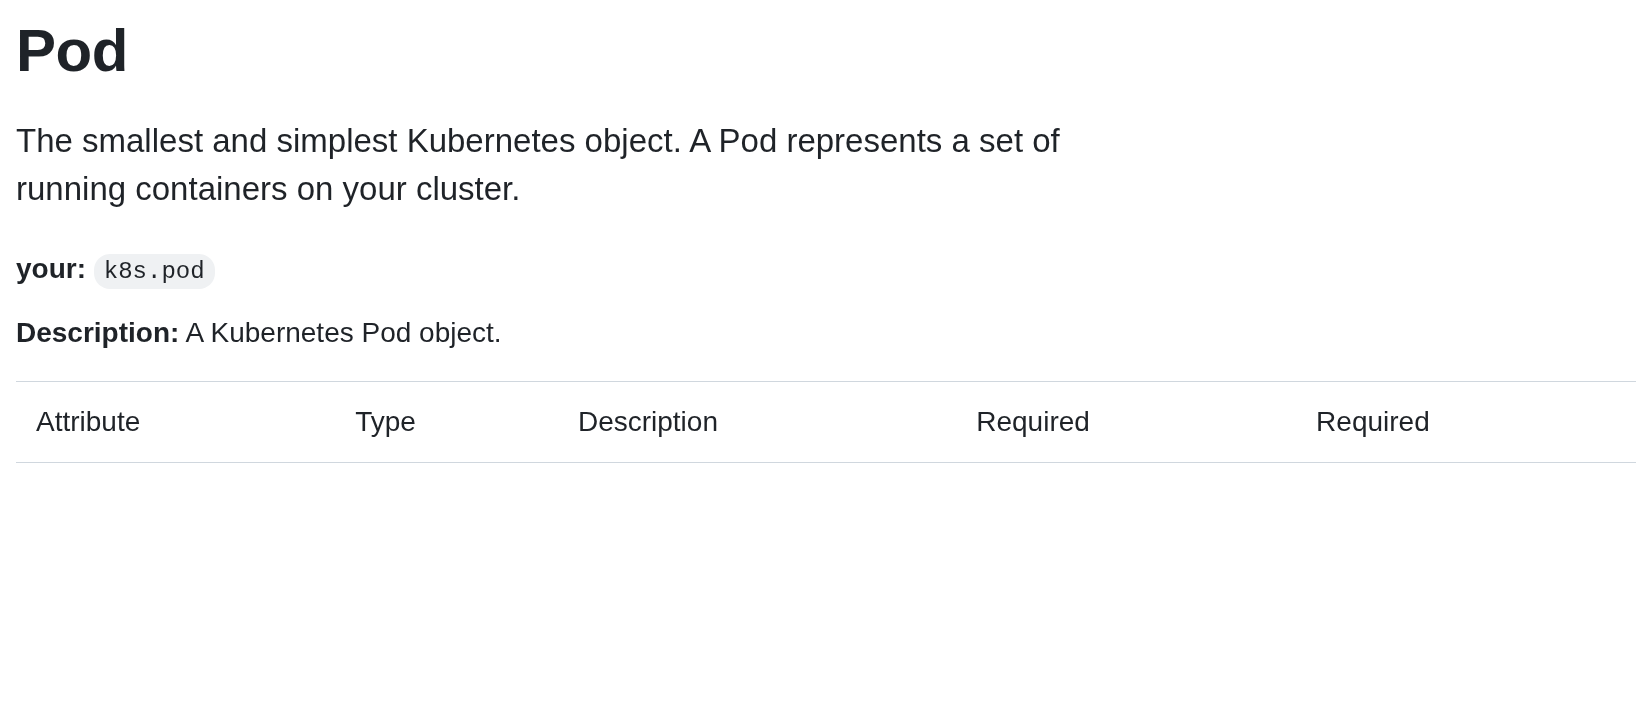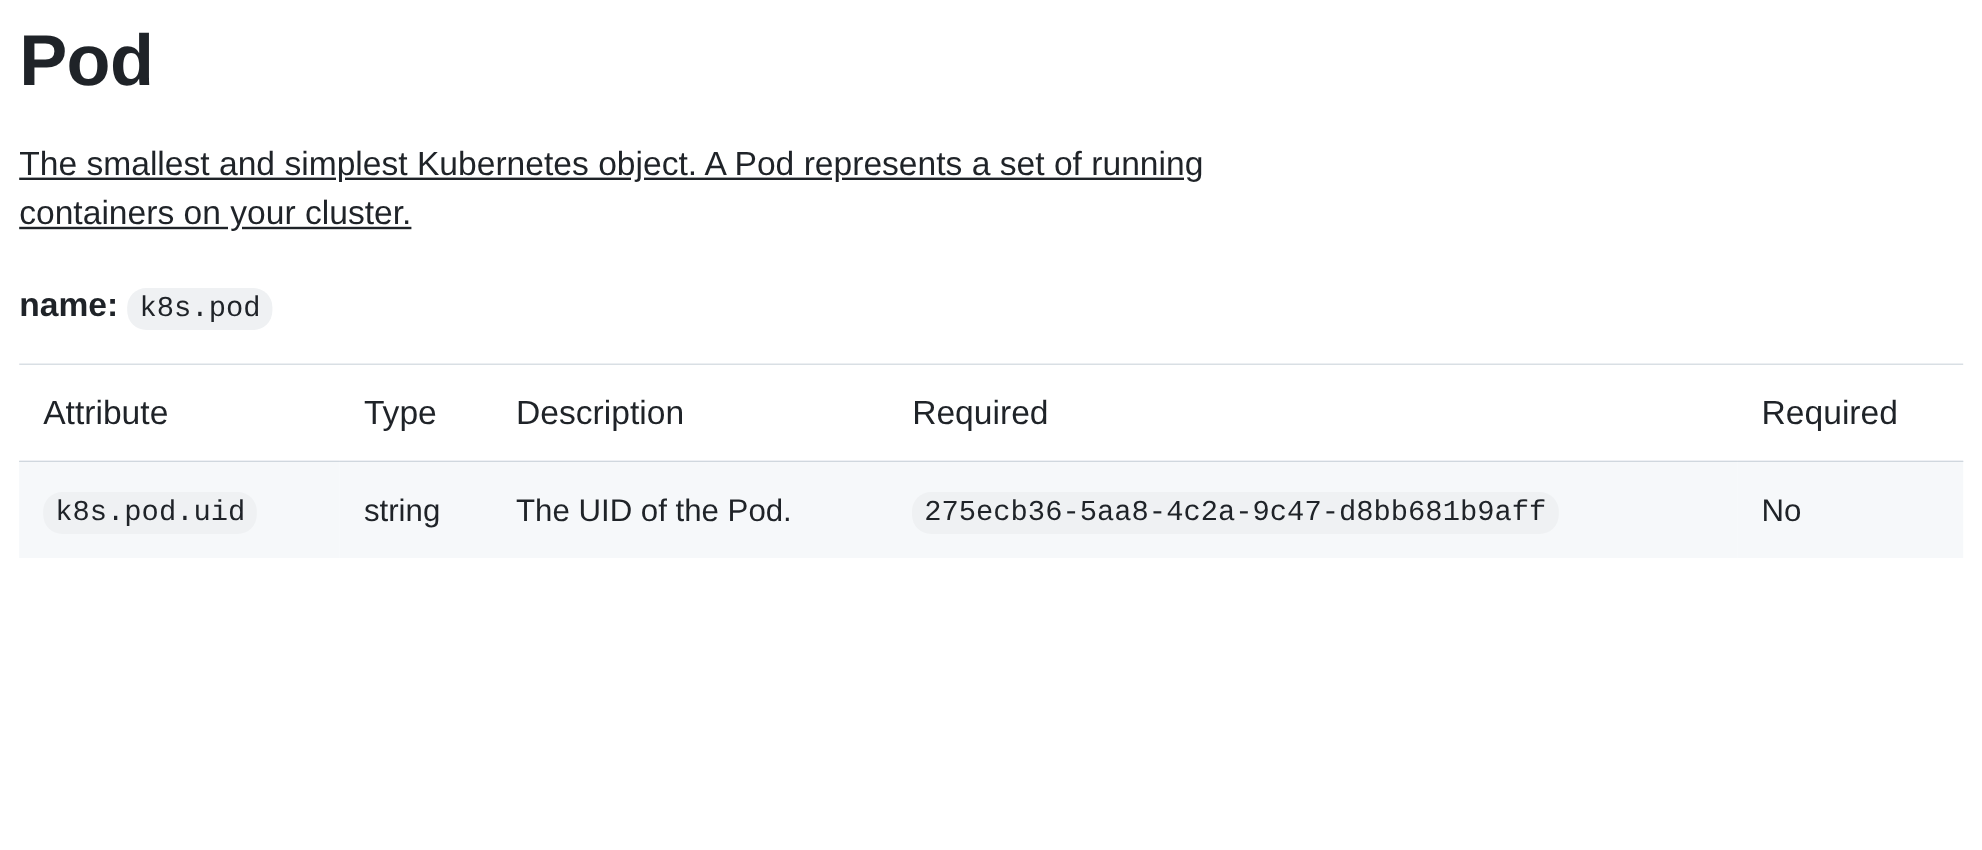--- a/index.html
+++ b/index.html
@@ -16,25 +16,24 @@
     .container {
       max-width: 1652px;
     }
     h1 {
       font-size: 60px;
       font-weight: 700;
       margin-bottom: 32px;
       letter-spacing: -0.5px;
     }
     .intro {
-      font-size: 28px;
+      font-size: 33px;
       line-height: 1.45;
       margin-bottom: 40px;
       max-width: 1100px;
-      text-decoration: underline;
     }
     .meta-line {
       font-size: 28px;
       margin-bottom: 32px;
     }
     .meta-label {
       font-weight: 700;
     }
     code {
       font-family: ui-monospace, SFMono-Regular, "SF Mono", Menlo, Consolas, "Liberation Mono", monospace;
@@ -78,40 +77,37 @@
   </style>
 </head>
 <body>
 
 <div class="container">
   <h1>Pod</h1>
 
   <p class="intro">The smallest and simplest Kubernetes object. A Pod represents a set of running containers on your cluster.</p>
 
   <p class="meta-line">
-    <span class="meta-label">name:</span>
+    <span class="meta-label">your:</span>
     <code>k8s.pod</code>
   </p>
 
+  <p class="meta-line">
+    <span class="meta-label">Description:</span>
+    <span>A Kubernetes Pod object.</span>
+  </p>
 
   <hr class="divider">
 
   <table>
     <thead>
       <tr>
         <th>Attribute</th>
         <th>Type</th>
         <th>Description</th>
         <th>Required</th>
         <th>Required</th>
       </tr>
     </thead>
     <tbody>
-      <tr class="striped">
-        <td><code>k8s.pod.uid</code></td>
-        <td>string</td>
-        <td>The UID of the Pod.</td>
-        <td><code>275ecb36-5aa8-4c2a-9c47-d8bb681b9aff</code></td>
-        <td>No</td>
-      </tr>
     </tbody>
   </table>
 </div>
 
 </body></html>

